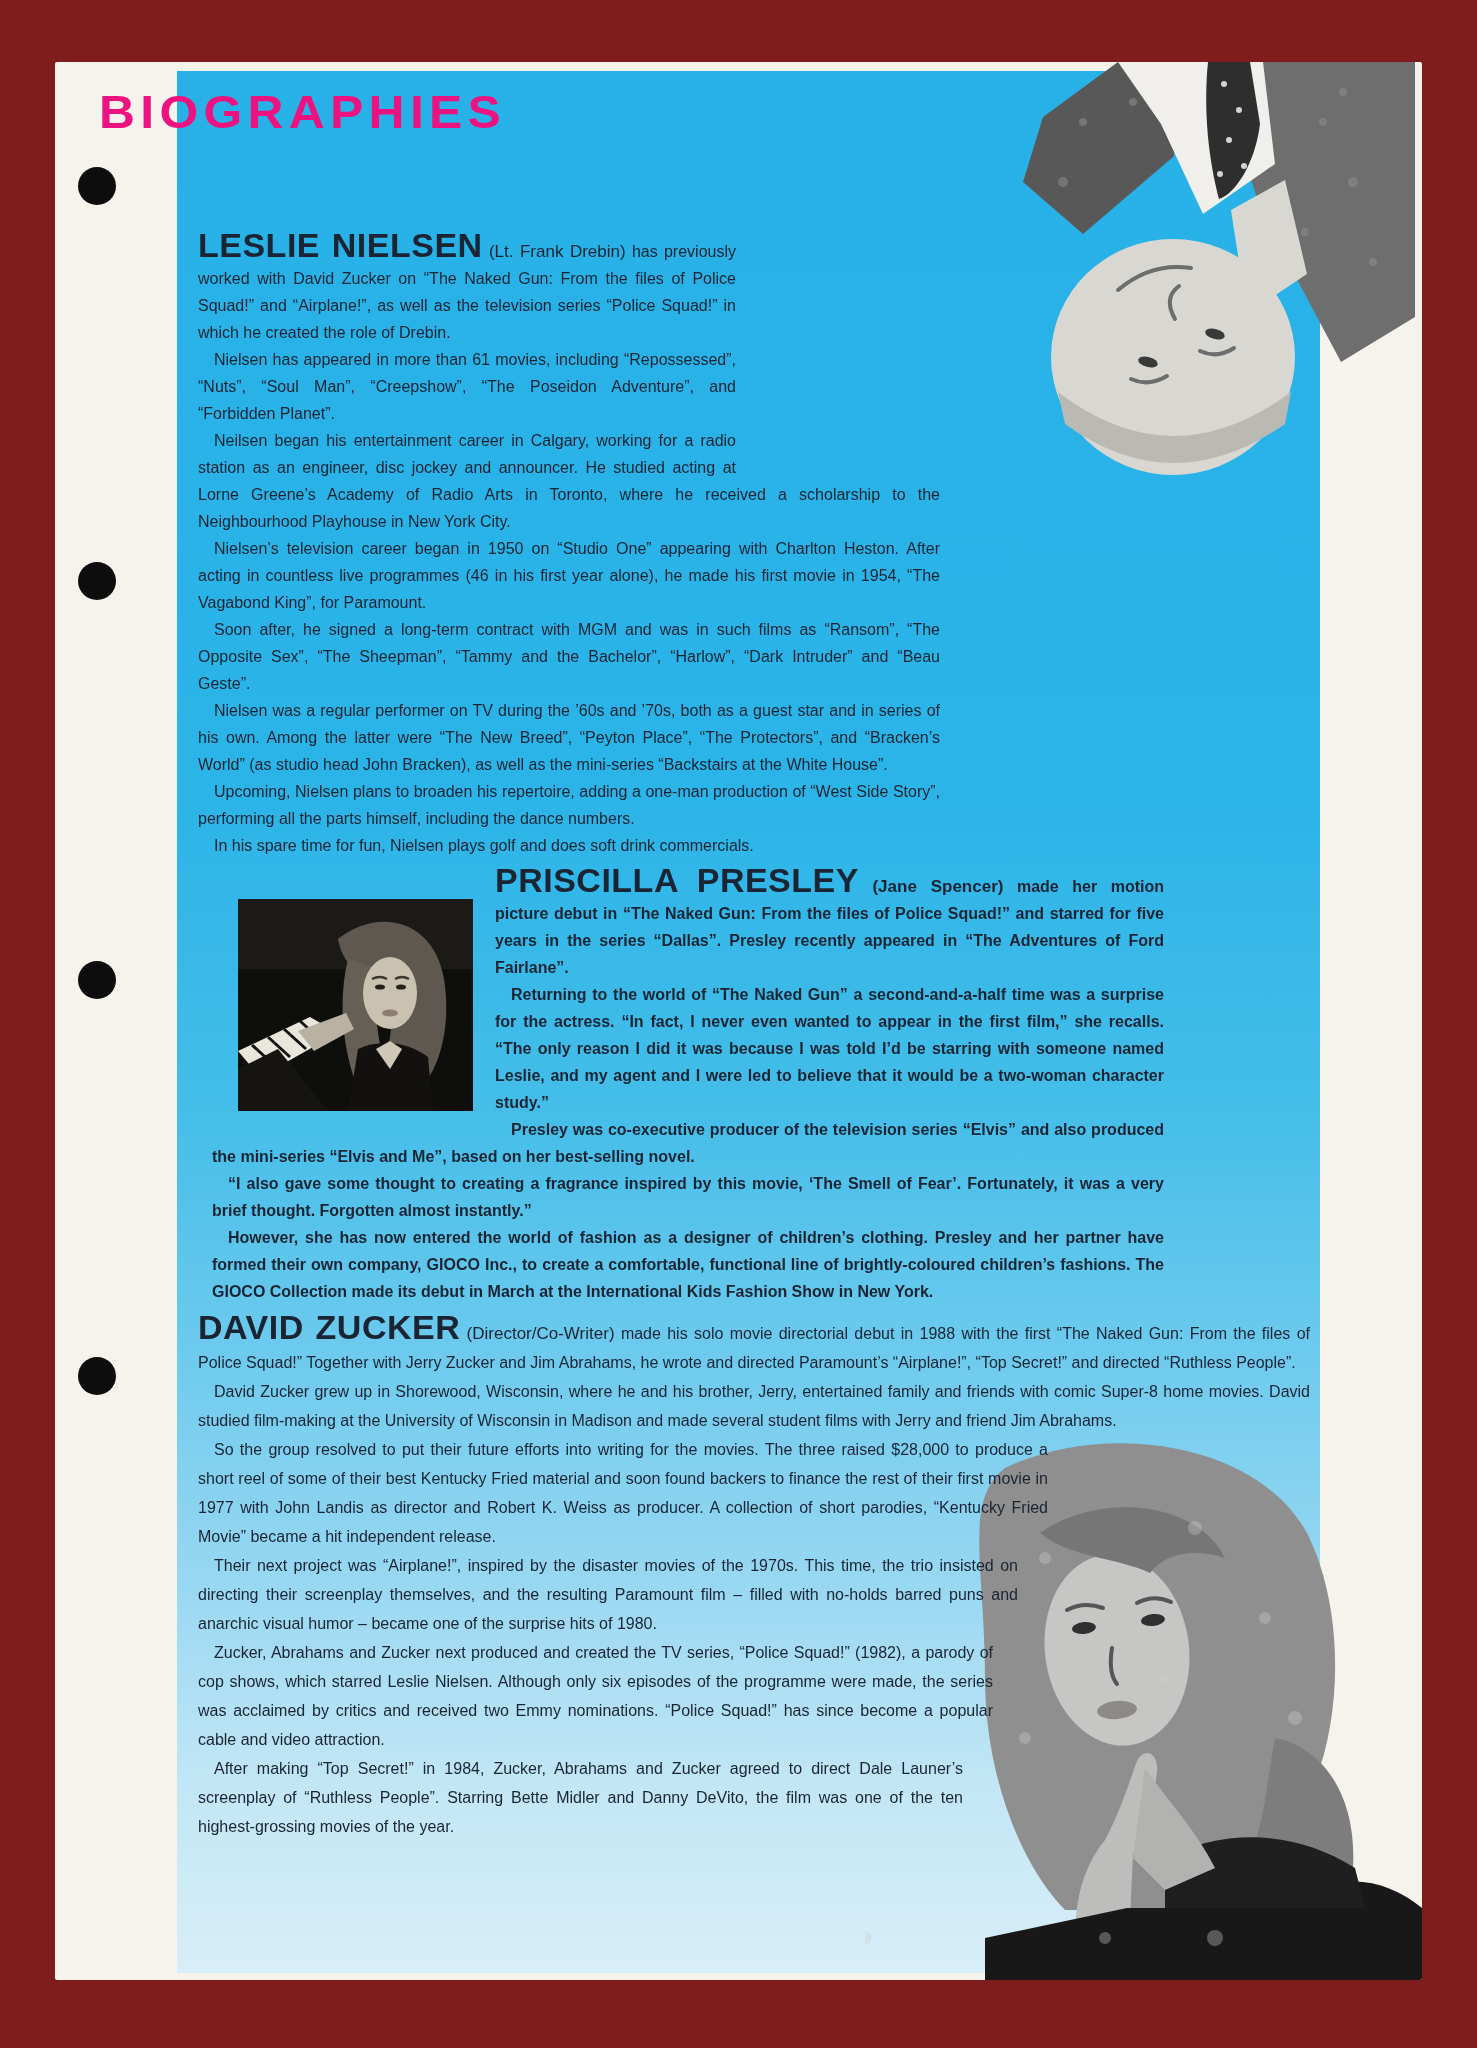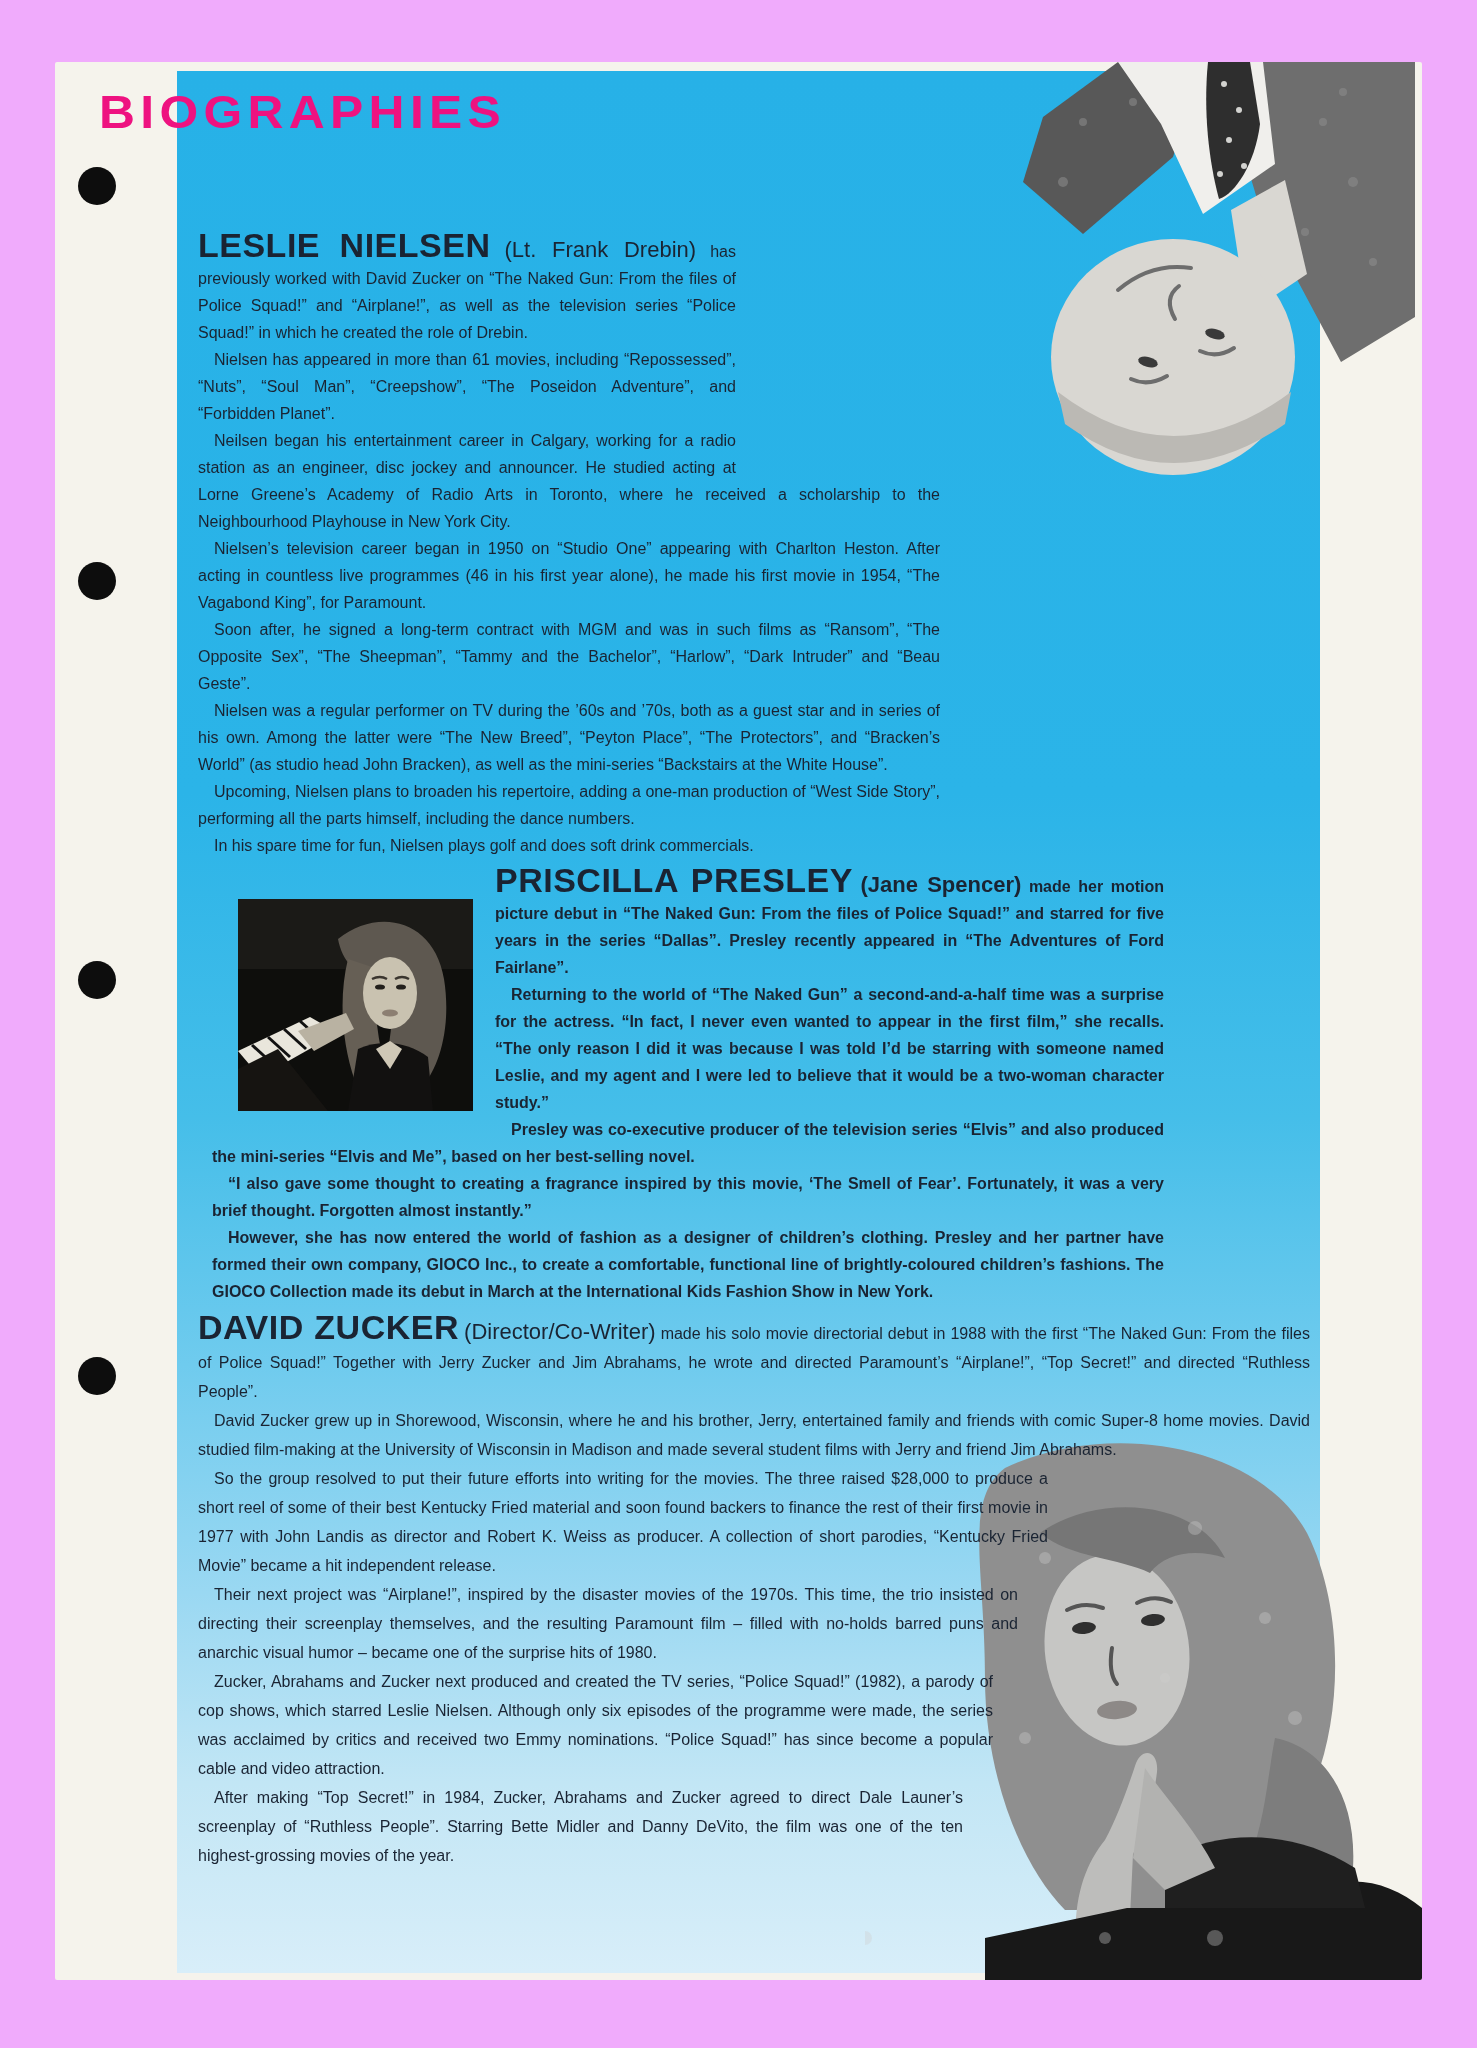--- a/index.html
+++ b/index.html
@@ -1,32 +1,32 @@
 <!DOCTYPE html>
 <html><head>
 <meta charset="utf-8">
 <style>
   html,body{margin:0;padding:0;background:#0b0b0b;width:1477px;height:2048px;overflow:hidden;
             font-family:"Liberation Sans",sans-serif;}
-  .scan{position:relative;width:1477px;height:2048px;background:#f0abfc;}
+  .scan{position:relative;width:1477px;height:2048px;background:#7f1d1d;}
   .page{position:absolute;left:55px;top:62px;width:1367px;height:1918px;background:#f5f3ec;
         border-radius:2px;overflow:hidden;}
   .cyan{position:absolute;left:122px;top:9px;width:1143px;height:1902px;
         background:linear-gradient(180deg,#27b1e7 0%,#2bb4e8 38%,#45bee9 55%,#6fcbee 68%,
                    #9ad8f2 80%,#c2e6f5 90%,#d8eef9 100%);}
   .hole{position:absolute;left:23px;width:38px;height:38px;border-radius:50%;background:#0d0d0d;}
   .hole.h1{top:105px}.hole.h2{top:500px}.hole.h3{top:899px}.hole.h4{top:1295px}
   .title{position:absolute;left:44px;top:22px;font-size:47px;font-weight:700;color:#ee1280;
          letter-spacing:5px;transform:scaleX(1.06);transform-origin:left top;white-space:nowrap;}
   .content{position:absolute;left:143px;top:170px;width:1112px;color:#1a2433;
            font-size:16px;text-align:justify;z-index:3;}
   .content p{margin:0;text-indent:16px;}
   .content p.lead{text-indent:0;}
   .bio-name{font-size:34px;font-weight:700;letter-spacing:.5px;}
-  .bio-role{font-size:22px;}
+  .bio-role{font-size:17px;}
   .nielsen{width:742px;line-height:27px;}
   .nielsen-spacer{float:right;width:190px;height:235px;margin:0 0 4px 14px;}
   .presley{width:952px;line-height:27px;font-weight:700;margin-top:8px;margin-left:14px;}
   .presley .bio-role{font-weight:700;}
   .piano-photo{float:left;width:235px;height:212px;margin:32px 22px 10px 26px;}
   .zucker{width:1112px;line-height:29px;margin-top:8px;}
   .zsp{float:right;clear:right;margin:0 0 4px 12px;}
   .zs1{width:250px;height:85px;}
   .zs2{width:280px;height:112px;}
   .zs3{width:305px;height:85px;}

